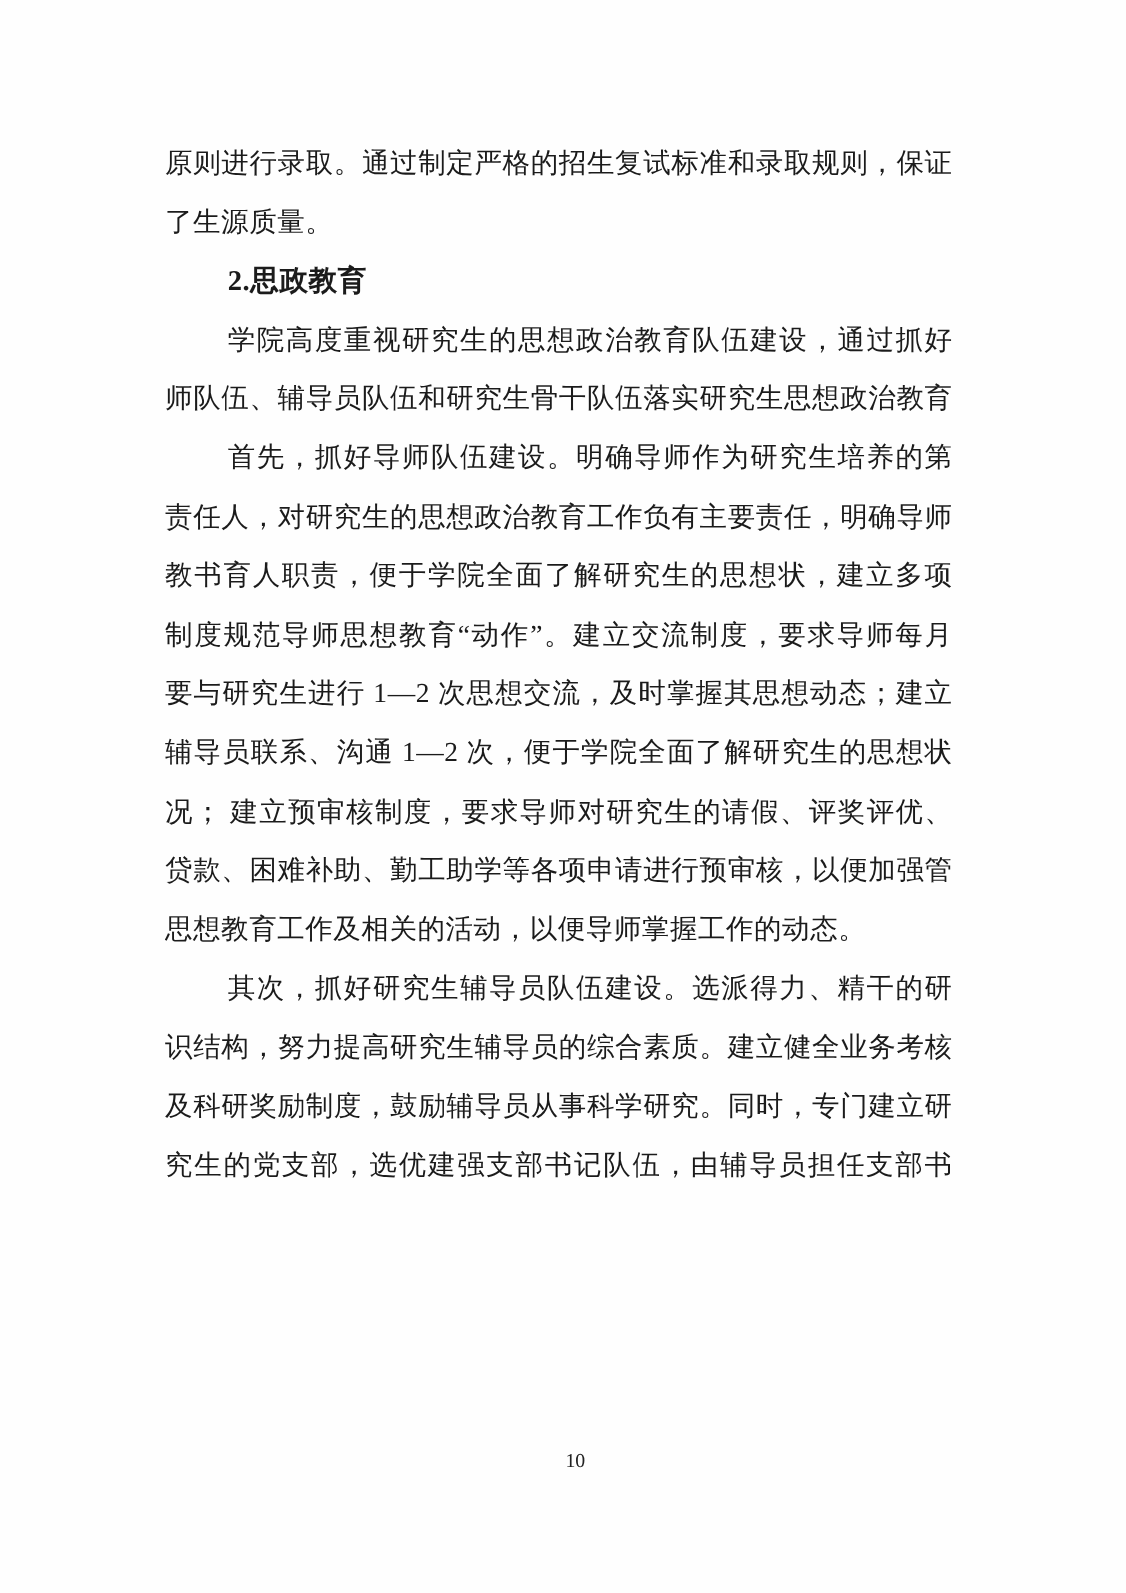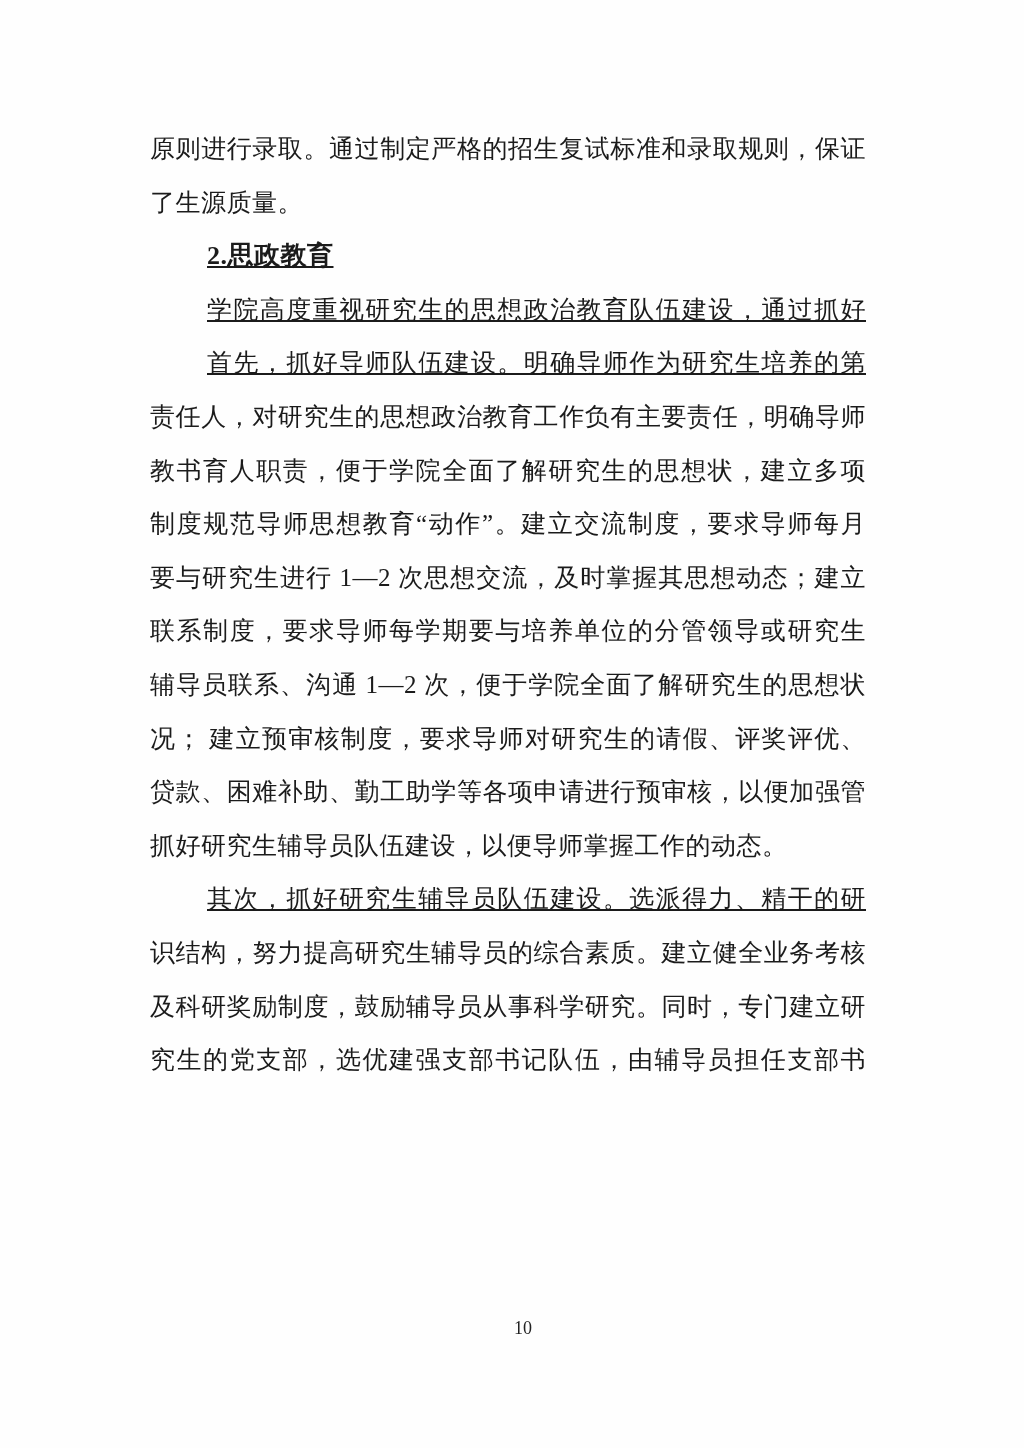--- a/index.html
+++ b/index.html
@@ -32,21 +32,20 @@
     white-space: normal;
     overflow: hidden;
   }
   .line.justify {
     text-align: justify;
     text-align-last: justify;
     text-justify: inter-character;
   }
   .line.indent {
     text-indent: 57px;
-    text-decoration: underline;
   }
   .line.heading {
     font-weight: 700;
     font-size: 26px;
   }
   .page-number {
     position: absolute;
     top: 1318px;
     left: 0;
     width: 100%;
@@ -57,29 +56,29 @@
 </style>
 </head>
 <body>
 
 <div class="page">
   <div class="textblock">
     <div class="line justify">原则进行录取。通过制定严格的招生复试标准和录取规则，保证</div>
     <div class="line">了生源质量。</div>
     <div class="line heading indent">2.思政教育</div>
     <div class="line justify indent">学院高度重视研究生的思想政治教育队伍建设，通过抓好导</div>
+    <div class="line justify">师队伍、辅导员队伍和研究生骨干队伍落实研究生思想政治教育</div>
     <div class="line justify indent">首先，抓好导师队伍建设。明确导师作为研究生培养的第一</div>
     <div class="line justify">责任人，对研究生的思想政治教育工作负有主要责任，明确导师</div>
     <div class="line justify">教书育人职责，便于学院全面了解研究生的思想状，建立多项</div>
     <div class="line justify">制度规范导师思想教育“动作”。建立交流制度，要求导师每月</div>
     <div class="line justify">要与研究生进行 1—2 次思想交流，及时掌握其思想动态；建立</div>
-    <div class="line justify">联系制度，要求导师每学期要与培养单位的分管领导或研究生</div>
     <div class="line justify">辅导员联系、沟通 1—2 次，便于学院全面了解研究生的思想状</div>
     <div class="line justify">况； 建立预审核制度，要求导师对研究生的请假、评奖评优、</div>
     <div class="line justify">贷款、困难补助、勤工助学等各项申请进行预审核，以便加强管</div>
-    <div class="line">抓好研究生辅导员队伍建设，以便导师掌握工作的动态。</div>
+    <div class="line">思想教育工作及相关的活动，以便导师掌握工作的动态。</div>
     <div class="line justify indent">其次，抓好研究生辅导员队伍建设。选派得力、精干的研究</div>
     <div class="line justify">识结构，努力提高研究生辅导员的综合素质。建立健全业务考核</div>
     <div class="line justify">及科研奖励制度，鼓励辅导员从事科学研究。同时，专门建立研</div>
     <div class="line justify">究生的党支部，选优建强支部书记队伍，由辅导员担任支部书记，</div>
   </div>
   <div class="page-number">10</div>
 </div>
 
 </body></html>

